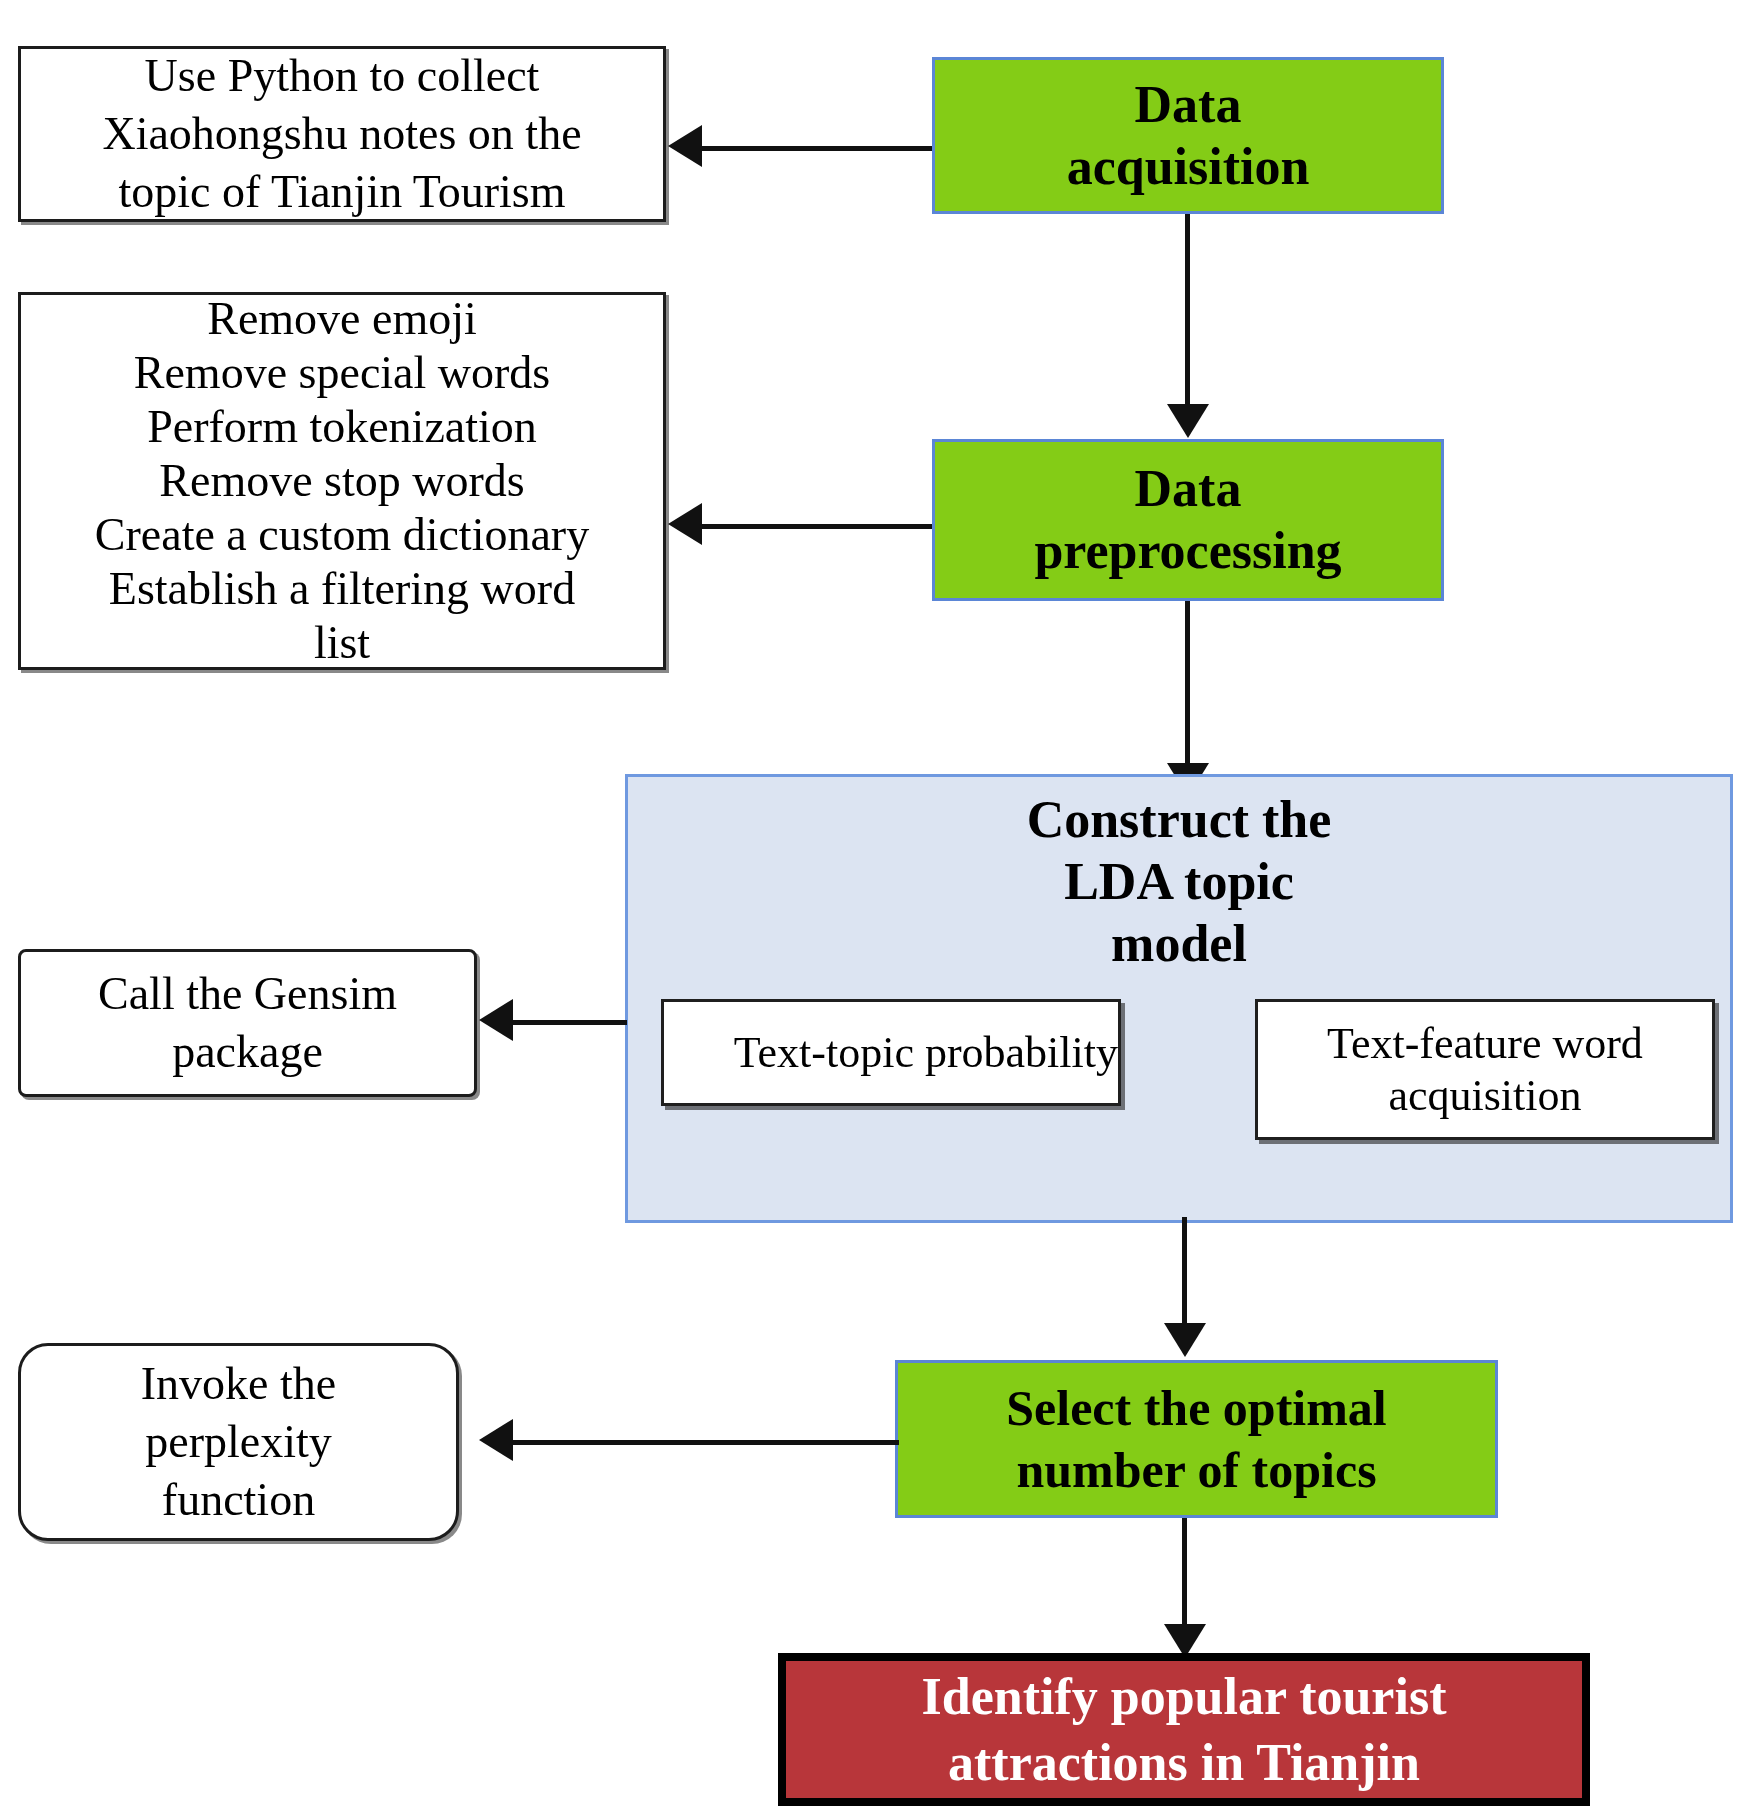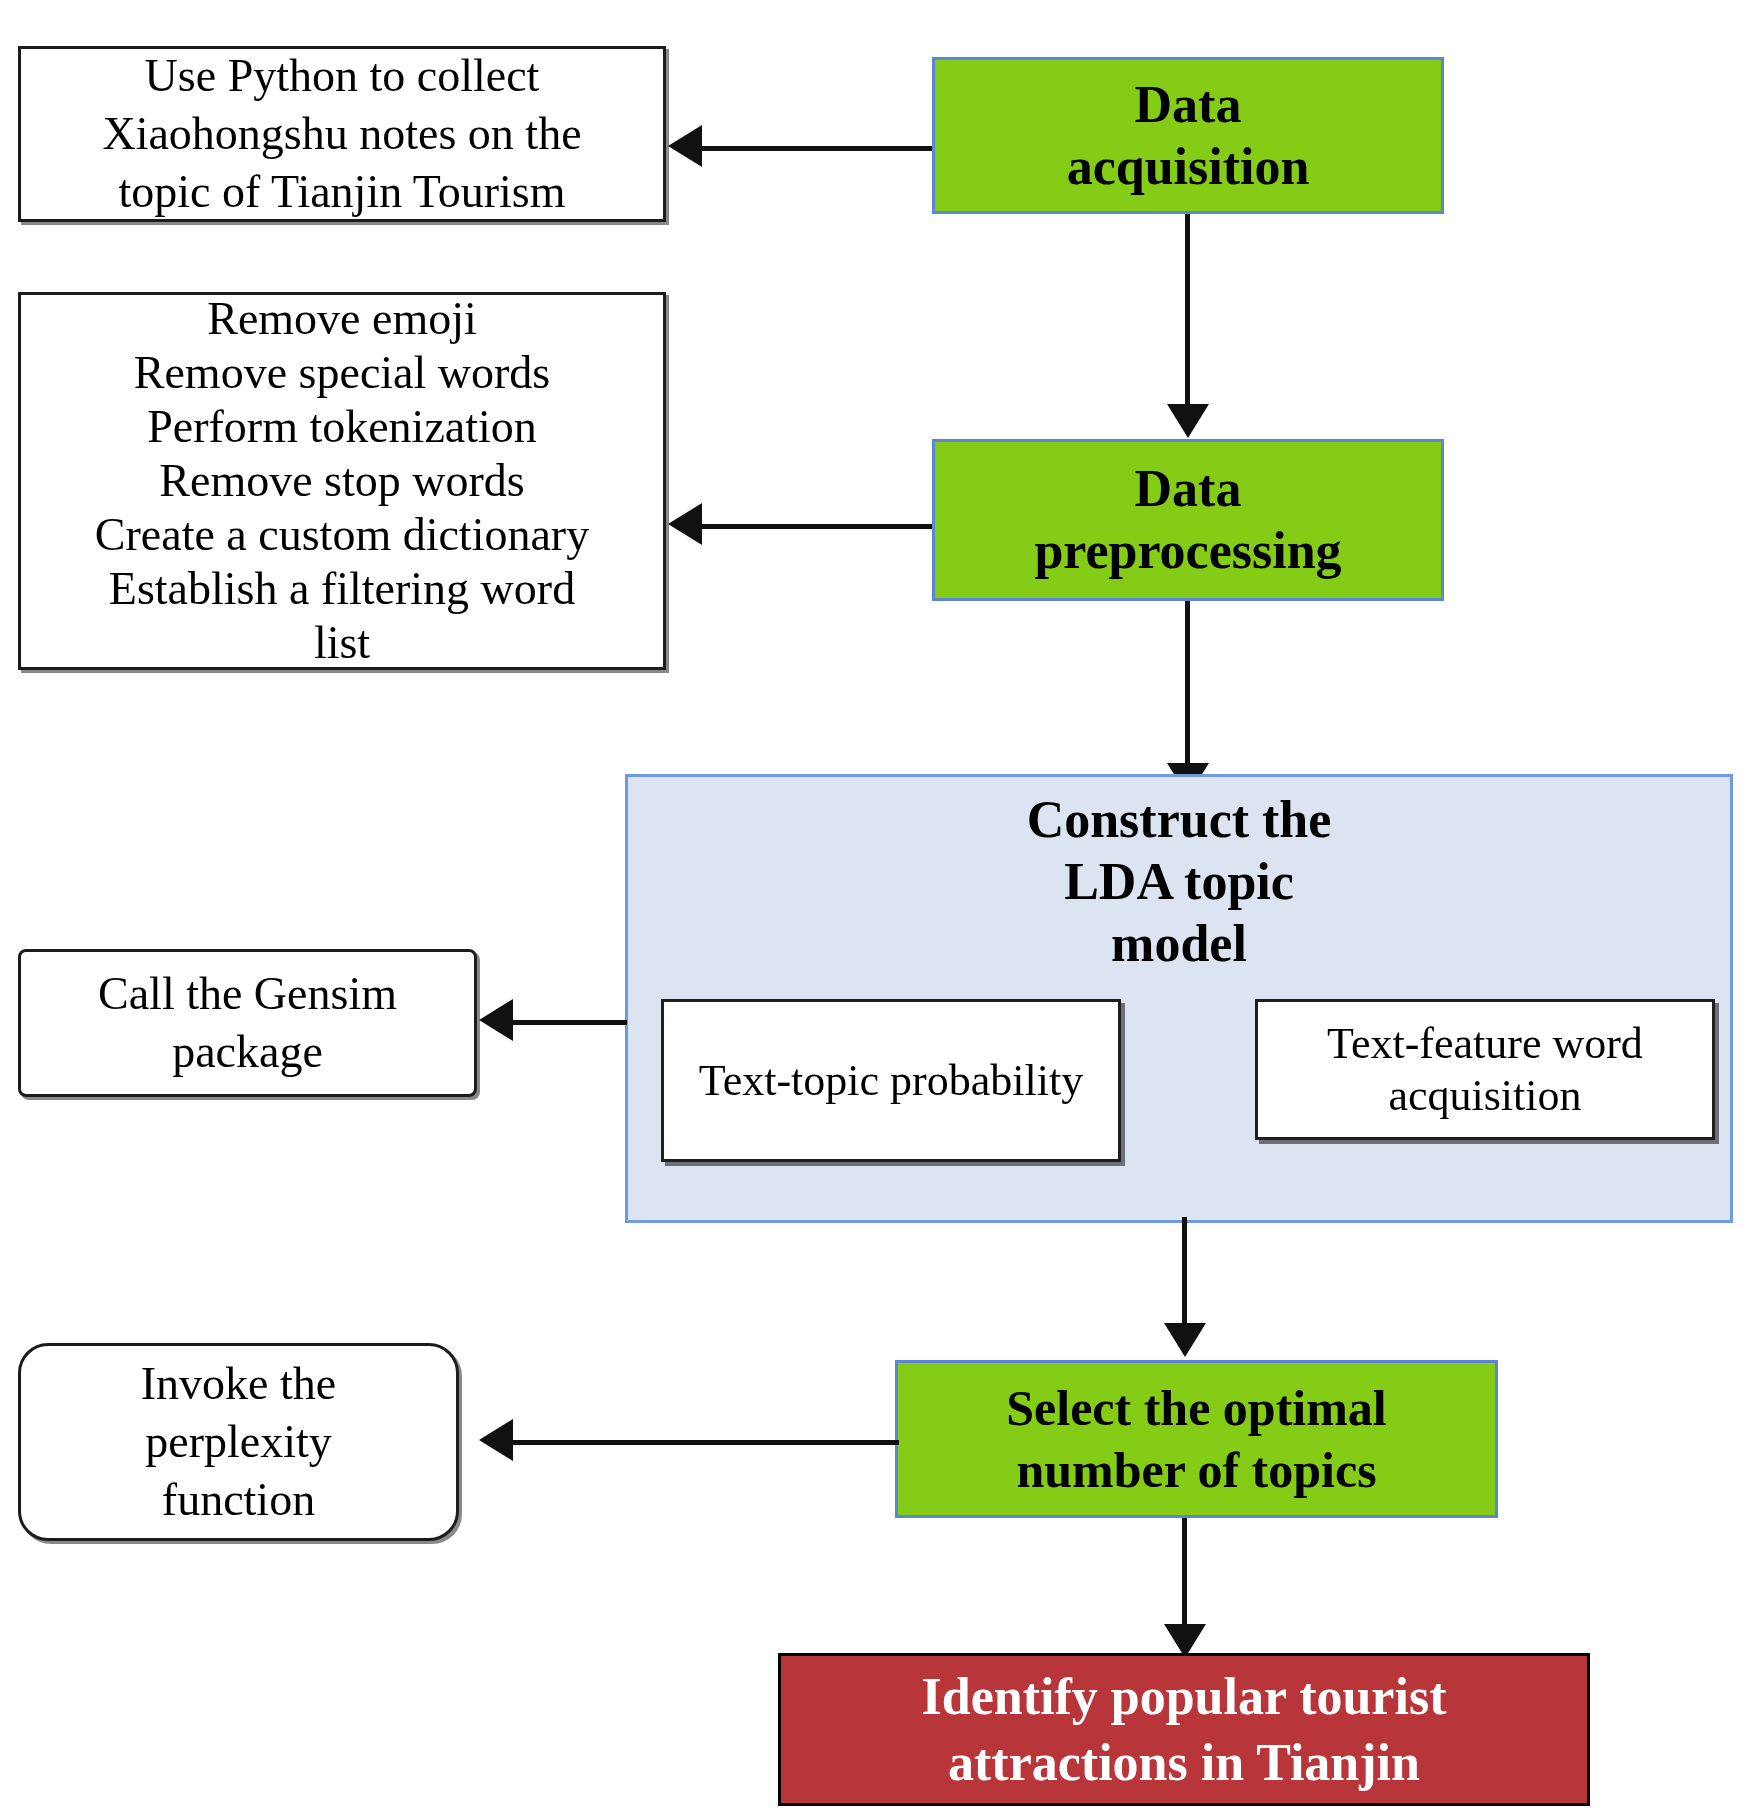--- a/index.html
+++ b/index.html
@@ -71,21 +71,21 @@
     display: flex;
     align-items: center;
     justify-content: center;
     text-align: center;
     color: #000000;
     font-weight: normal;
   }
   
   .result {
     background: #b8363a;
-    border: 3px solid #000000;
+    border: 8px solid #000000;
     color: #ffffff;
     font-weight: bold;
   }
 
   
   .conn {
     position: absolute;
     pointer-events: none;
   }
   .line-h {
@@ -164,21 +164,21 @@
   <div class="conn">
     <div class="line-v" style="left:1185px; top:577px; height:168px;"></div>
     <div class="arrow-down" style="left:1167px; top:739px;"></div>
   </div>
 
   <div class="container-box" style="position:absolute; left:625px; top:750px; width:1082px; height:443px;">
     <div class="container-title" style="top:12px; font-size:52px; line-height:62px;">Construct the
 LDA topic
 model</div>
 
-    <div class="subbox" style="left:33px; top:222px; width:460px; height:163px; font-size:44px; line-height:52px;">
+    <div class="subbox" style="left:33px; top:222px; width:460px; height:107px; font-size:44px; line-height:52px;justify-content:flex-end;">
       <span class="txt">Text-topic
 probability</span>
     </div>
 
     <div class="subbox" style="left:627px; top:222px; width:460px; height:141px; font-size:44px; line-height:52px;">
       <span class="txt">Text-feature word
 acquisition</span>
     </div>
   </div>
 

